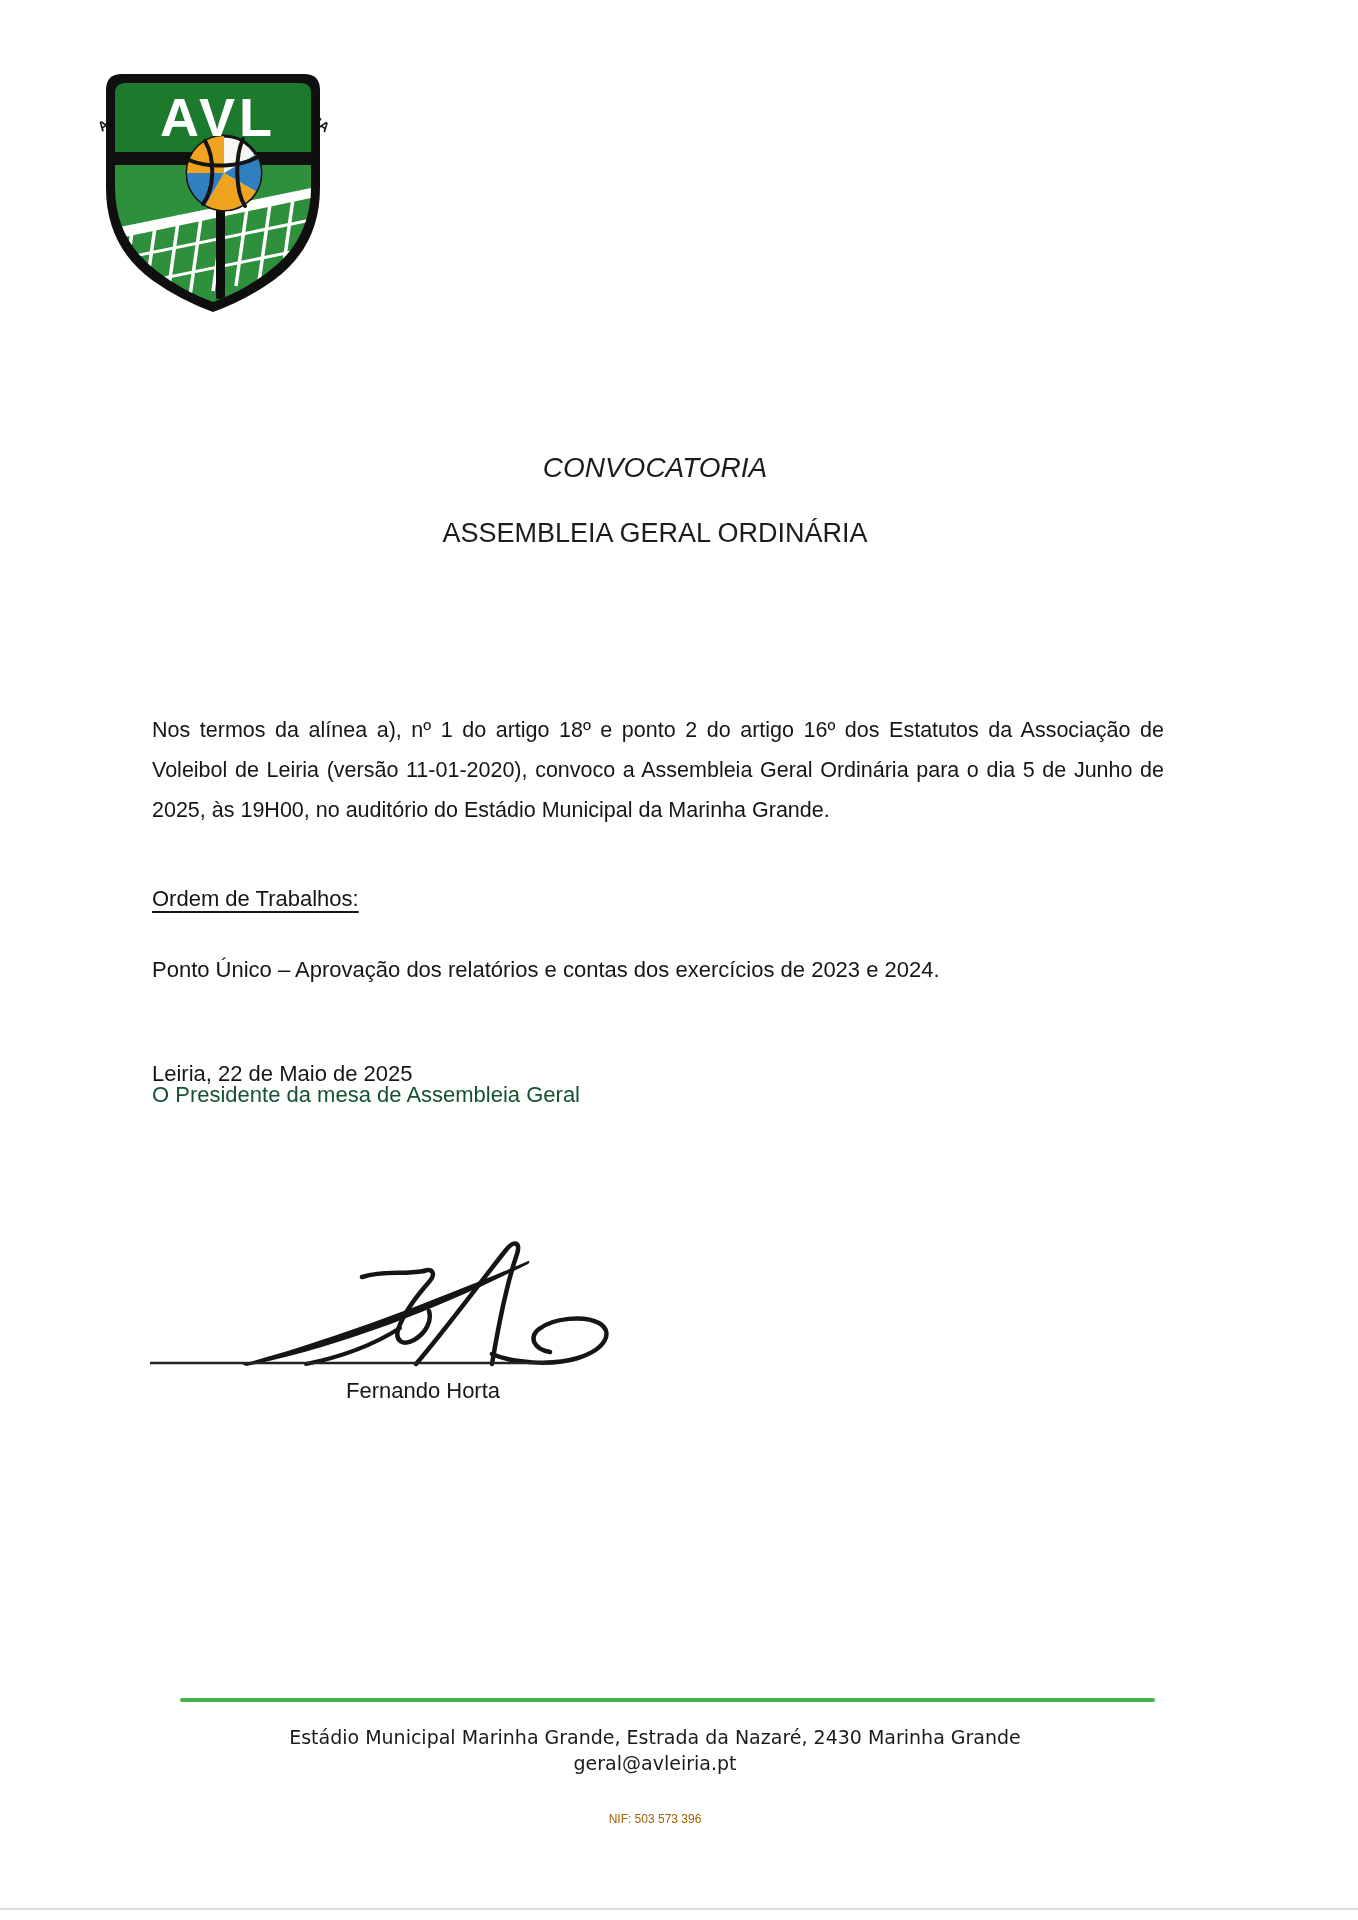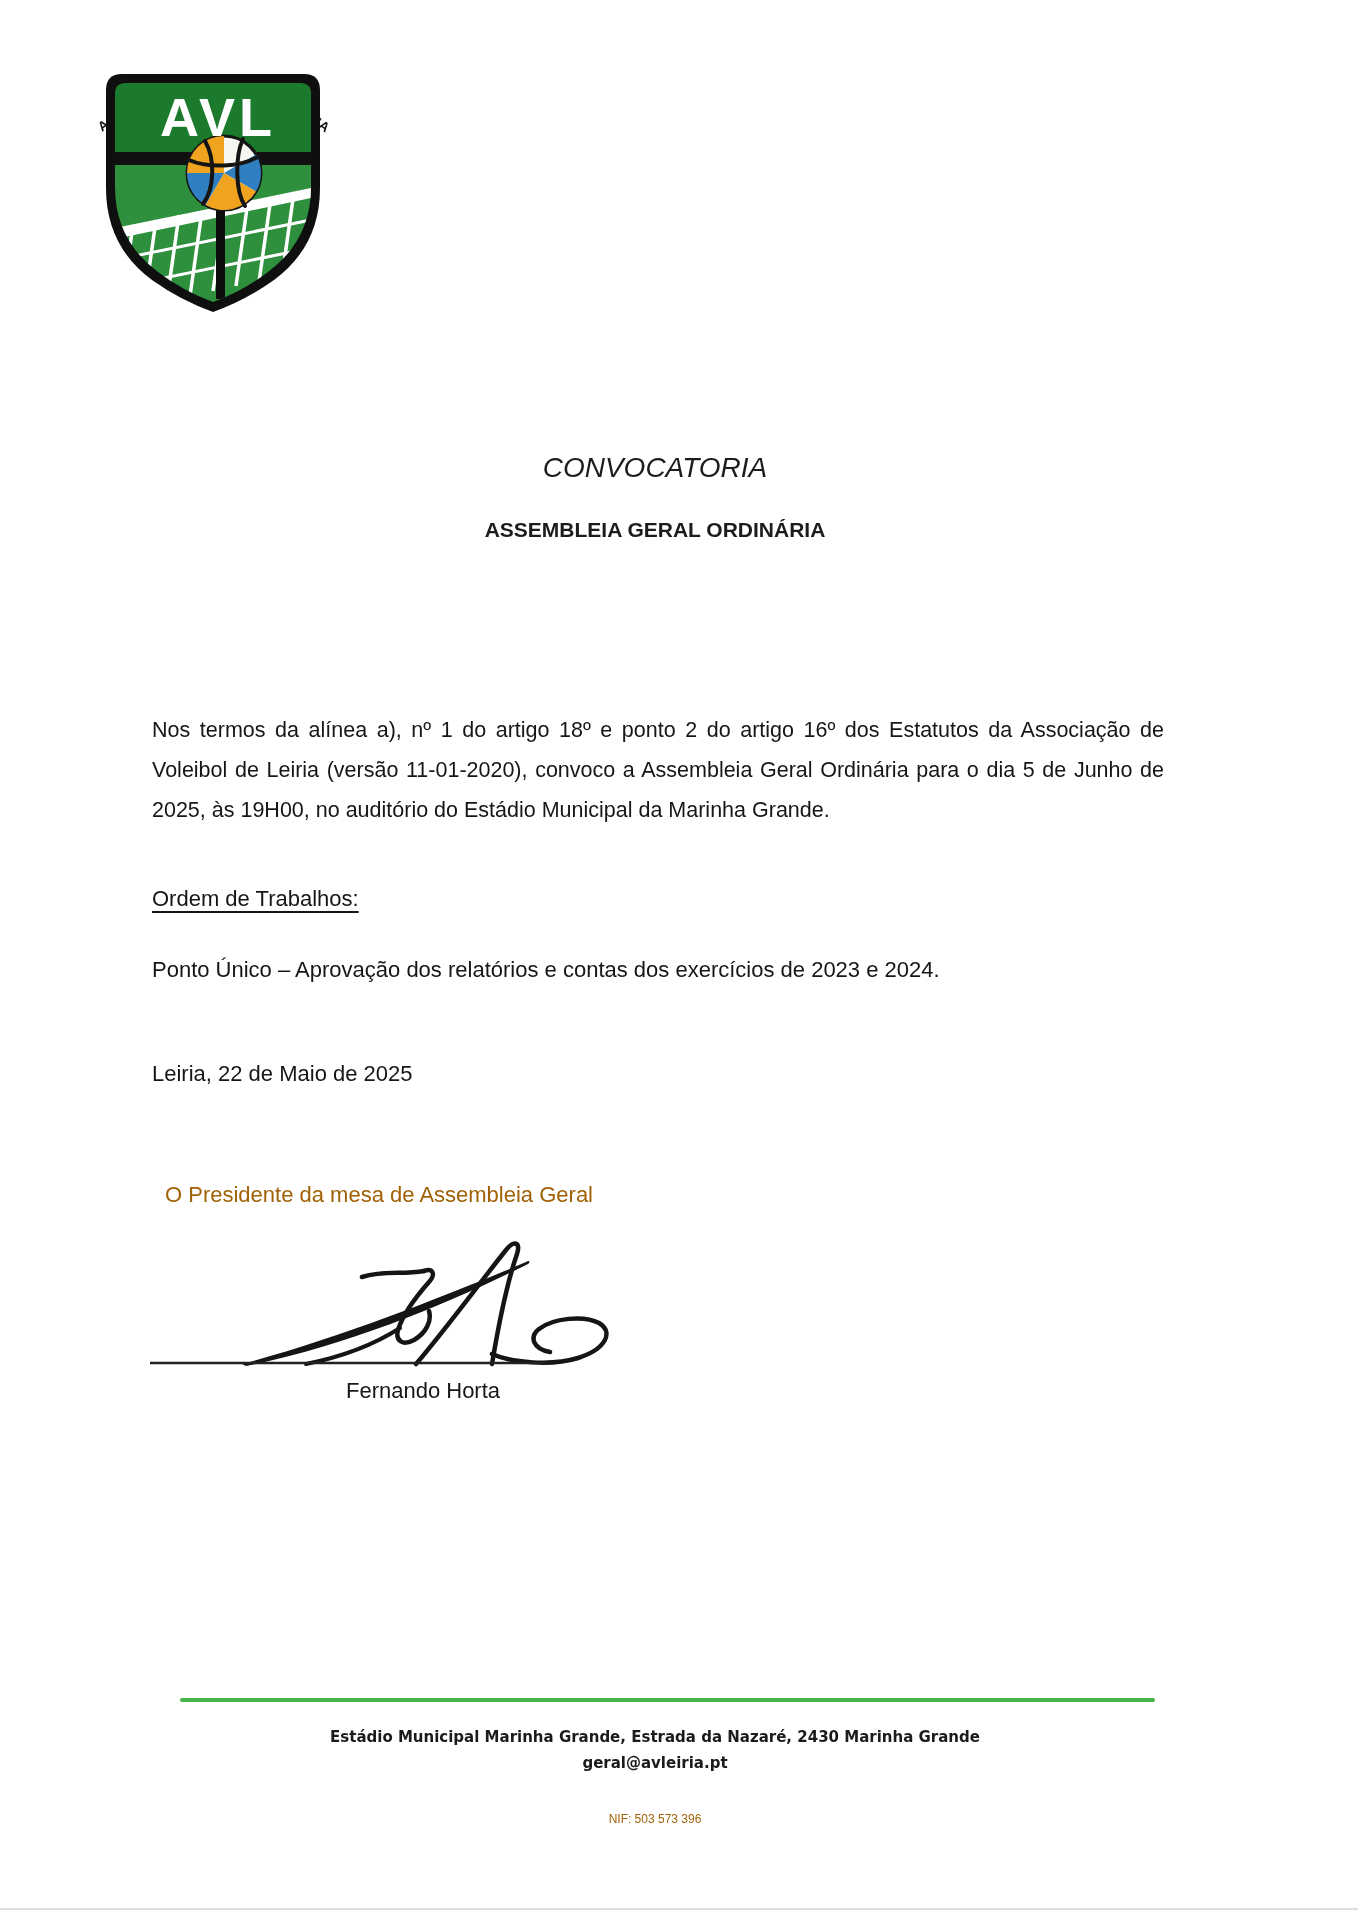--- a/index.html
+++ b/index.html
@@ -5,30 +5,30 @@
   html,body{margin:0;padding:0;background:#e9e9e9;}
   .page{
     position:relative;width:1358px;height:1920px;background:#ffffff;
     margin:0 auto;overflow:hidden;
     font-family:"Liberation Sans",sans-serif;color:#1a1a1a;
   }
   .abs{position:absolute;}
   .center{text-align:center;}
   .org-title{left:150px;top:329px;width:1010px;font-size:30px;font-weight:bold;letter-spacing:.3px;color:#141414;}
   .heading1{left:150px;top:452px;width:1010px;font-size:28px;color:#1c1c1c;font-style:italic;}
-  .heading2{left:150px;top:518px;width:1010px;font-size:21px;color:#1c1c1c;font-weight:bold;}
+  .heading2{left:150px;top:518px;width:1010px;font-size:27px;color:#1c1c1c;}
   .para{left:152px;top:710px;width:1012px;font-size:21.5px;line-height:40px;text-align:justify;color:#161616;}
   .agenda-h{left:152px;top:886px;font-size:22px;text-decoration:underline;text-underline-offset:5px;text-decoration-thickness:2px;color:#161616;}
   .agenda-i{left:152px;top:957px;font-size:22px;color:#161616;}
   .place-date{left:152px;top:1061px;font-size:22px;color:#161616;}
-  .signer-role{left:152px;top:1182px;font-size:22px;color:#a16207;margin-left:13px;}
+  .signer-role{left:152px;top:1082px;font-size:22px;color:#14532d;}
   .sig-wrap{left:140px;top:1222px;width:540px;height:165px;}
   .signer-name{left:293px;top:1378px;width:260px;font-size:22px;text-align:center;color:#161616;}
   .green-rule{left:180px;top:1698px;width:975px;height:4px;border-radius:2px;}
-  .footer-block{left:150px;top:1724px;width:1010px;font-size:15px;line-height:26px;font-family:"DejaVu Sans",sans-serif;color:#1b1b1b;font-weight:bold;}
+  .footer-block{left:150px;top:1724px;width:1010px;font-size:19px;line-height:26px;font-family:"DejaVu Sans",sans-serif;color:#1b1b1b;}
   .nif-line{left:150px;top:1812px;width:1010px;font-size:12px;font-family:Liberation Sans, sans-serif;color:#a16207;}
   .bottom-scan-line{left:0;top:1908px;width:1358px;height:2px;background:#cdcdcd;opacity:.65;}
   .logo-wrap{left:88px;top:36px;width:250px;height:290px;}
   .sig-stroke{fill:none;stroke:#151515;stroke-linecap:round;stroke-linejoin:round;}
 </style>
 </head>
 <body>
 
 <div class="page">
 

